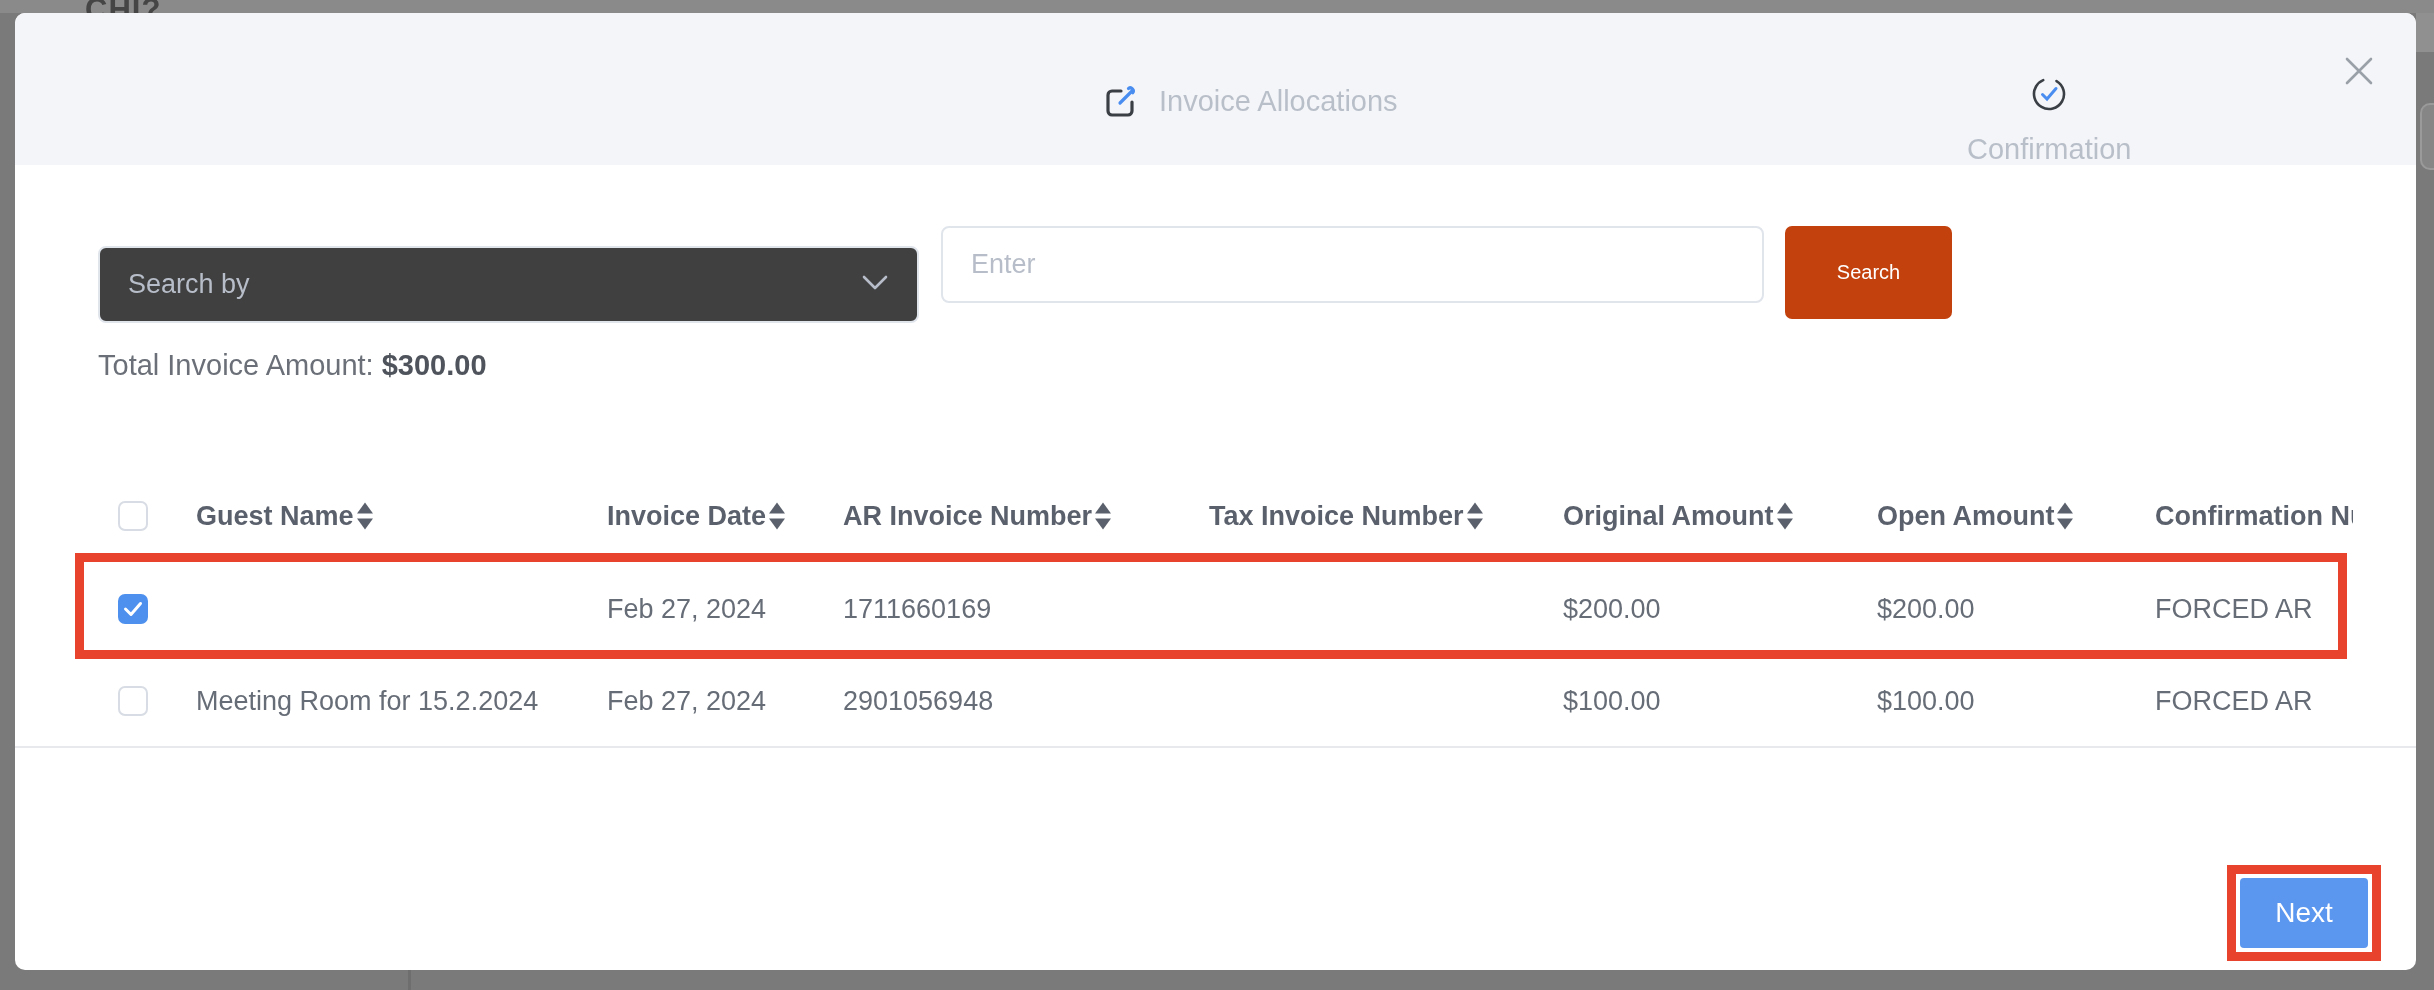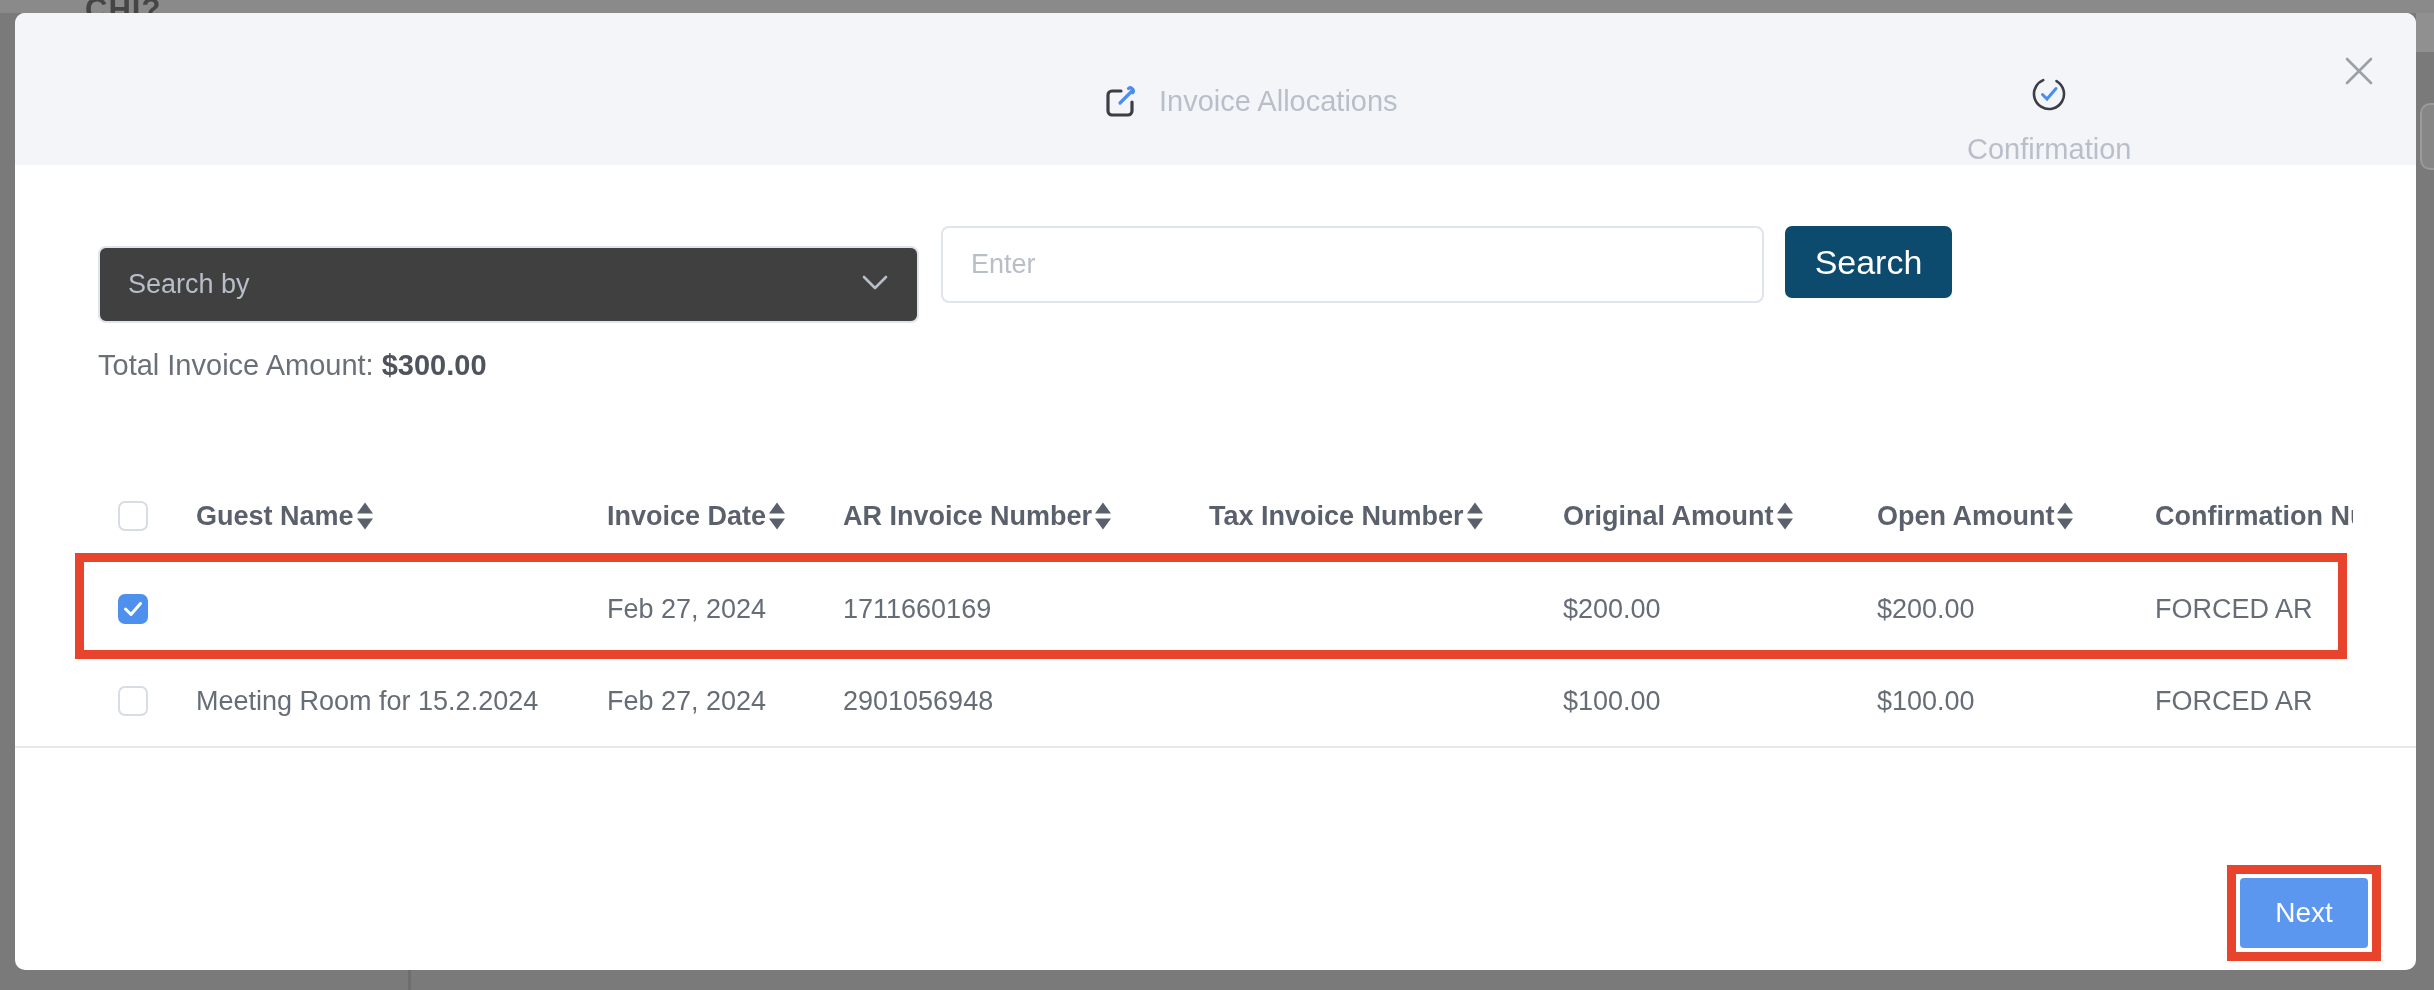--- a/index.html
+++ b/index.html
@@ -46,22 +46,22 @@
   }
   .placeholder { font-size:27px; color:#b8bec9; flex:1; }
   .text-input {
     position:absolute; left:926px; top:213px; width:823px; height:77px;
     background:#fff; border:2px solid #e0e4eb; border-radius:8px;
     font-family:"Liberation Sans", sans-serif;
     font-size:27px; color:#3a3f46; padding:0 28px; outline:none;
   }
   .text-input::placeholder { color:#b8bec9; }
   .search-btn {
-    position:absolute; left:1770px; top:213px; width:167px; height:72px;
-    background:#0c4a6e; color:#ffffff; font-size:34px;
+    position:absolute; left:1770px; top:213px; width:167px; height:93px;
+    background:#c2410c; color:#ffffff; font-size:20px;
     border:none; border-radius:7px; cursor:pointer;
     font-family:"Liberation Sans", sans-serif;
   }
 
   
   .total-line { position:absolute; left:83px; top:336px; font-size:29px; color:#6b7078; }
   .total-line b { color:#4f545c; font-weight:bold; }
 
   
   .t-row { position:absolute; left:0; width:2401px; }

